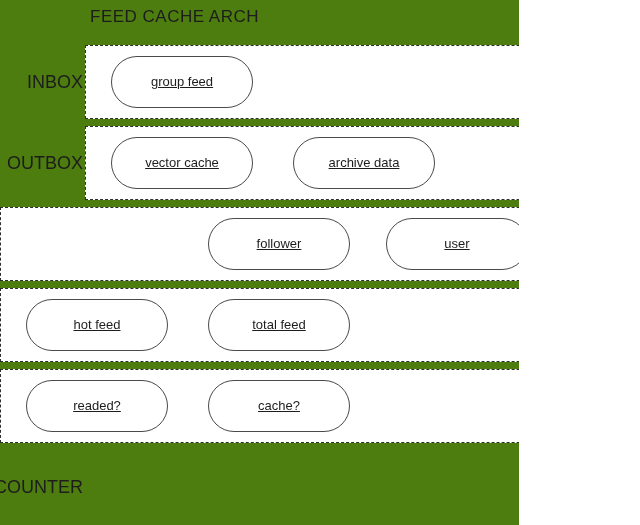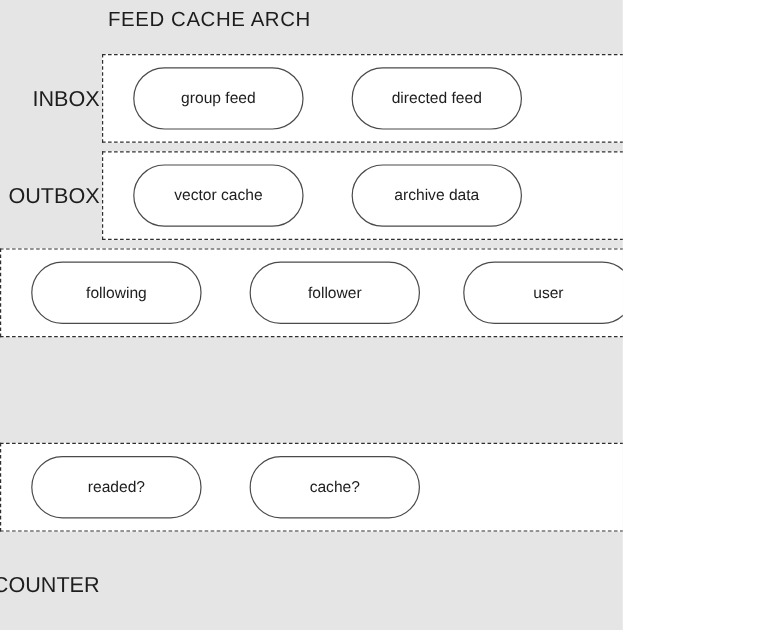--- a/index.html
+++ b/index.html
@@ -6,21 +6,21 @@
     margin: 0;
     padding: 0;
     background: #ffffff;
     font-family: "Liberation Sans", "DejaVu Sans", sans-serif;
     color: #1a1a1a;
   }
   .canvas {
     position: relative;
     width: 519px;
     height: 525px;
-    background: #e5e5e5;
+    background: #4d7c0f;
     overflow: hidden;
   }
   .title {
     position: absolute;
     left: 90px;
     top: 7px;
     font-size: 17px;
     letter-spacing: 0.5px;
     color: #1d1d1d;
     white-space: nowrap;
@@ -69,58 +69,61 @@
     border-radius: 26px;
     background: #ffffff;
     display: flex;
     align-items: center;
     justify-content: center;
     text-align: center;
     font-size: 13px;
     line-height: 1.25;
     padding: 0 12px;
     color: #1d1d1d;
+    text-decoration: underline;
   }
   .pos-1 { left: 25px; }
   .pos-2 { left: 207px; }
   .pos-3 { left: 385px; }
 </style>
 </head>
 <body>
 
 <div class="canvas">
   <div class="title">FEED CACHE ARCH</div>
 
   <div class="rows">
 
     <div class="row">
       <div class="row-label">INBOX</div>
       <div class="row-box">
         <div class="pill pos-1">group feed</div>
-        <div class="pill pos-2">directed feed</div>
       </div>
     </div>
 
     <div class="row">
       <div class="row-label">OUTBOX</div>
       <div class="row-box">
         <div class="pill pos-1">vector cache</div>
         <div class="pill pos-2">archive data</div>
       </div>
     </div>
 
     <div class="row">
       <div class="row-box">
-        <div class="pill pos-1">following</div>
         <div class="pill pos-2">follower</div>
         <div class="pill pos-3">user</div>
       </div>
     </div>
 
     <div class="row">
+      <div class="row-box">
+        <div class="pill pos-1">hot feed</div>
+        <div class="pill pos-2">total feed</div>
+      </div>
     </div>
 
     <div class="row">
       <div class="row-box">
         <div class="pill pos-1">readed?</div>
         <div class="pill pos-2">cache?</div>
       </div>
     </div>
 
     <div class="row">

